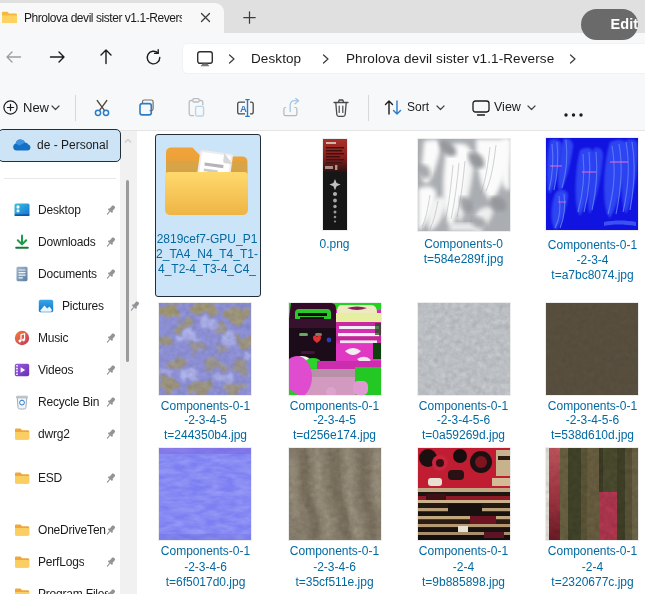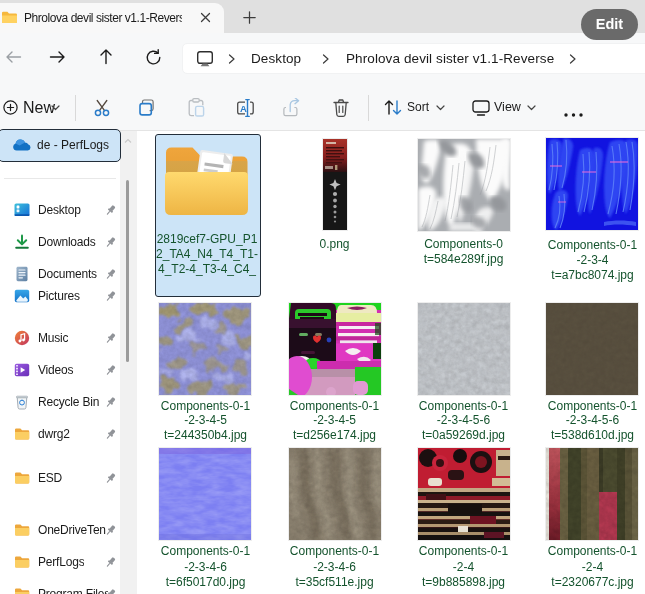--- a/index.html
+++ b/index.html
@@ -6,42 +6,42 @@
   body{width:645px;height:594px;overflow:hidden;font-family:"Liberation Sans",sans-serif;
        -webkit-font-smoothing:antialiased;}
   .abs{position:absolute;}
   #win{position:relative;width:645px;height:594px;background:#ffffff;overflow:hidden;}
   
   #tabbar{left:0;top:0;width:645px;height:33px;background:#e0e0e0;}
   #tab{left:-10px;top:3px;width:234px;height:31px;background:#f8f8f8;border-radius:9px 9px 0 0;}
   #tabtitle{left:24px;top:10px;width:158px;height:16px;font-size:12px;letter-spacing:-0.45px;color:#1b1b1b;
             white-space:nowrap;overflow:hidden;line-height:16px;}
   #editpill{left:581px;top:9px;width:57px;height:31px;background:#6a6a6a;border-radius:15.5px;z-index:50;
-            color:#fff;font-size:14.5px;font-weight:700;text-align:center;line-height:31px;}
+            color:#fff;font-size:14.5px;font-weight:700;text-align:right;line-height:31px;}
   
   #navbar{left:0;top:33px;width:645px;height:53px;background:#f7f8f9;}
   #addr{left:182px;top:10px;width:470px;height:29px;background:#ffffff;border:1px solid #f1f2f3;border-radius:5px;}
   .crumb{position:absolute;top:0;height:29px;line-height:29px;font-size:13.5px;letter-spacing:0.1px;color:#1b1b1b;white-space:nowrap;}
   
   #toolbar{left:0;top:86px;width:645px;height:44px;background:#f7f8f9;border-bottom:1px solid #e4e4e4;}
   .tsep{position:absolute;top:9px;width:1px;height:26px;background:#d9d9d9;}
   .tlabel{position:absolute;top:0;height:43px;line-height:43px;font-size:13px;color:#1b1b1b;}
   
   #content{left:0;top:131px;width:645px;height:463px;background:#ffffff;}
   #gutter{left:120px;top:0px;width:17px;height:463px;background:#f1f1f1;}
   #sthumb{left:125.5px;top:49px;width:3.5px;height:182px;background:#9b9b9b;border-radius:2px;}
   .sitem{position:absolute;left:0;width:120px;height:32px;}
   .sicon{position:absolute;left:14px;top:8px;width:16px;height:16px;}
   .stext{position:absolute;left:38px;top:0;height:32px;line-height:32px;font-size:12px;letter-spacing:-0.2px;color:#1b1b1b;
          white-space:nowrap;overflow:hidden;max-width:70px;}
   .spin{position:absolute;left:104px;top:10px;width:13px;height:13px;}
   #onedrive{left:-2px;top:-2px;width:121px;height:31px;background:#cde4f7;border:1px solid #232e3a;border-radius:5px;}
   
   .thumb{position:absolute;box-shadow:0 0 0 1px rgba(0,0,0,0.07);}
-  .lbl{position:absolute;font-size:12px;line-height:14.8px;color:#14532d;text-align:center;white-space:nowrap;}
+  .lbl{position:absolute;font-size:12px;line-height:14.8px;color:#0369a1;text-align:center;white-space:nowrap;}
 </style>
 </head>
 <body>
 <div id="win">
 
   <div class="abs" id="tabbar"></div>
   <div class="abs" id="tab"></div>
   <div class="abs" style="left:2px;top:10px;width:15px;height:13px;">
     <svg width="15" height="13" viewBox="0 0 15 13">
       <path d="M0 2 q0-1.2 1.2-1.2 h4.2 l1.6 1.7 h6.8 q1.2 0 1.2 1.2 v7.1 q0 1.2-1.2 1.2 H1.2 Q0 12 0 10.8 Z" fill="#f6b83d"></path>
@@ -88,21 +88,21 @@
         <path d="M1.5 1 L6 5 L1.5 9" stroke="#3a3a3a" stroke-width="1.2" fill="none" stroke-linecap="round" stroke-linejoin="round"></path>
       </svg>
     </div>
   </div>
 
   <div class="abs" id="toolbar">
     <svg class="abs" style="left:3px;top:14px" width="15" height="15" viewBox="0 0 15 15">
       <circle cx="7.5" cy="7.5" r="6.6" fill="none" stroke="#1b1b1b" stroke-width="1.2"></circle>
       <path d="M7.5 4.4 v6.2 M4.4 7.5 h6.2" stroke="#1b1b1b" stroke-width="1.2" stroke-linecap="round"></path>
     </svg>
-    <div class="tlabel" style="left:23px;font-size:16px;">New</div>
+    <div class="tlabel" style="left:23px;font-size:13px;">New</div>
     <svg class="abs" style="left:51px;top:19px" width="9" height="6" viewBox="0 0 9 6">
       <path d="M1 1 L4.5 4.5 L8 1" stroke="#444" stroke-width="1.2" fill="none" stroke-linecap="round" stroke-linejoin="round"></path>
     </svg>
     <div class="tsep" style="left:75px;"></div>
 
     <svg class="abs" style="left:92px;top:97px;top:12px" width="20" height="20" viewBox="0 0 20 20">
       <path d="M5.2 2.5 L12.6 12.6 M14.8 2.5 L7.4 12.6" stroke="#54483e" stroke-width="1.3" stroke-linecap="round"></path>
       <circle cx="6" cy="14.8" r="2.6" fill="none" stroke="#2a7cc9" stroke-width="1.5"></circle>
       <circle cx="14" cy="14.8" r="2.6" fill="none" stroke="#2a7cc9" stroke-width="1.5"></circle>
     </svg>
@@ -165,21 +165,21 @@
 
   <div class="abs" id="content">
     <div class="abs" id="gutter"></div>
     <div class="abs" id="sthumb"></div>
     <div class="abs" id="sidebar-items" style="left:0;top:0;width:137px;height:463px;">
       <div class="abs" id="onedrive">
         <svg class="abs" style="left:14px;top:9px" width="18" height="12" viewBox="0 0 18 12">
           <path d="M7.2 0.4 a5 5 0 0 1 4.8 3.2 a3.9 3.9 0 0 1 3.4 2 a3.1 3.1 0 0 1 -0.6 6 H3.6 A3.6 3.6 0 0 1 2.6 4.6 A4.9 4.9 0 0 1 7.2 0.4 Z" fill="#1271c4"></path>
           <path d="M7.2 0.4 a5 5 0 0 1 4.8 3.2 l-5.5 2.8 L2.6 4.6 A4.9 4.9 0 0 1 7.2 0.4 Z" fill="#3d93e0"></path>
         </svg>
-        <div class="abs" style="left:38px;top:0;height:31px;line-height:31px;font-size:12px;color:#1b1b1b;">de - PerfLogs</div>
+        <div class="abs" style="left:38px;top:0;height:31px;line-height:31px;font-size:12px;color:#1b1b1b;">de - Personal</div>
       </div>
       <div class="abs" style="left:4px;top:46.5px;width:112px;height:1px;background:#e8e8e8;"></div>
 
       <svg class="abs" style="left:124px;top:6px" width="8" height="8" viewBox="0 0 8 8">
           <path d="M1 5.5 L4 2.5 L7 5.5" stroke="#c9c9c9" stroke-width="1.2" fill="none"></path>
         </svg>
 
       <div class="sitem" style="top:63px;">
         <svg class="sicon" viewBox="0 0 16 16">
             <defs>
@@ -233,21 +233,21 @@
           </svg>
         <div class="stext">Documents</div>
         <svg class="spin" viewBox="0 0 13 13">
             <g transform="rotate(40 6.5 6.5)" fill="#909398">
               <rect x="4.7" y="0.8" width="3.6" height="5.2" rx="1.1"></rect>
               <rect x="3.6" y="5.5" width="5.8" height="2" rx="1"></rect>
               <rect x="5.95" y="7.5" width="1.1" height="4.4" rx="0.55"></rect>
             </g>
           </svg>
       </div>
-      <div class="sitem" style="top:149px;">
+      <div class="sitem" style="top:159px;margin-left:24px;">
         <svg class="sicon" viewBox="0 0 16 16">
             <defs>
               <linearGradient id="pic" x1="0" y1="0" x2="0" y2="1">
                 <stop offset="0" stop-color="#37a6e8"></stop>
                 <stop offset="1" stop-color="#1272c9"></stop>
               </linearGradient>
             </defs>
             <rect x="0.8" y="1.8" width="14.4" height="12.4" rx="1.8" fill="url(#pic)"></rect>
             <path d="M2.2 12.6 L6.4 7.4 L9.2 10.6 L11.4 8.6 L13.8 11.4 V12.4 a1.4 1.4 0 0 1 -1.4 1.4 H3.6 a1.4 1.4 0 0 1 -1.4 -1.2 Z" fill="#eaf5fd"></path>
           </svg>

